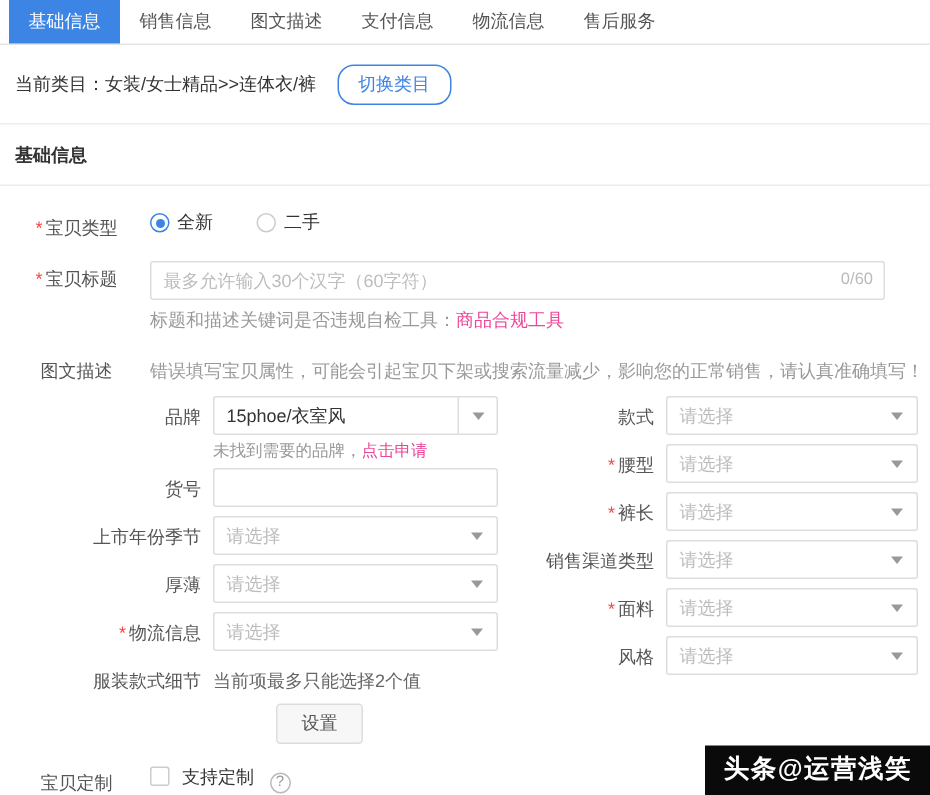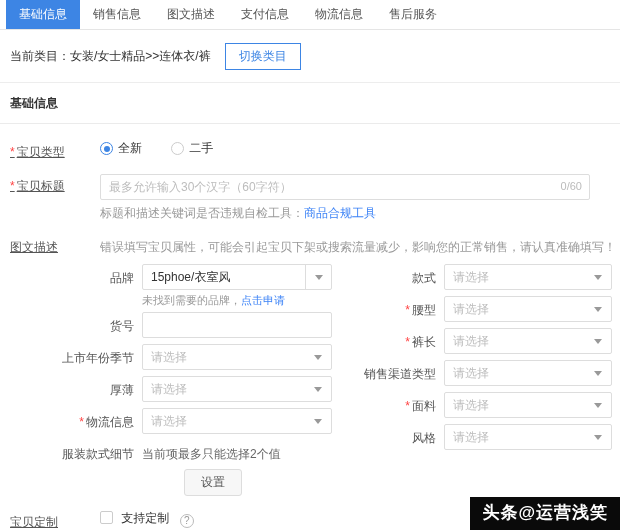--- a/index.html
+++ b/index.html
@@ -11,43 +11,43 @@
     background: #fff;
     position: relative;
     overflow: hidden;
   }
   
   .tabbar { display: flex; align-items: stretch; border-bottom: 1px solid #e5e5e5; padding-left: 6px; background: #fff; }
   .tab { padding: 0 13px; height: 29px; line-height: 29px; color: #555; cursor: pointer; }
   .tab.active { background: #3d85e4; color: #fff; }
   
   .category-bar { display: flex; align-items: center; padding: 13px 10px 12px 10px; border-bottom: 1px solid #ededed; }
-  .switch-btn { margin-left: 14px; background: #fff; border: 1px solid #3d85e4; color: #3d85e4; border-radius: 0; padding: 4px 13px; font-size: 12px; font-family: inherit; cursor: pointer; }
+  .switch-btn { margin-left: 14px; background: #fff; border: 1px solid #3d85e4; color: #3d85e4; border-radius: 11px; padding: 4px 13px; font-size: 12px; font-family: inherit; cursor: pointer; }
   
   .section-header { padding: 12px 10px 11px 10px; border-bottom: 1px solid #ebebeb; color: #333; font-weight: bold; }
   
   .form { padding: 16px 0 0 10px; }
   .frow { display: flex; margin-bottom: 13px; }
-  .flabel { width: 90px; text-align: left; padding-right: 8px; padding-top: 4px; color: #555; flex-shrink: 0; text-decoration: underline; }
+  .flabel { width: 90px; text-align: center; padding-right: 8px; padding-top: 4px; color: #555; flex-shrink: 0; }
   .required::before { content: "*"; color: #f44; margin-right: 2px; }
   .fcontrol { flex: 1; }
   
   .radio { display: inline-flex; align-items: center; margin-right: 26px; cursor: pointer; }
   .rcircle { width: 13px; height: 13px; border: 1px solid #ccc; border-radius: 50%; margin-right: 5px; background: #fff; position: relative; flex-shrink: 0; }
   .rcircle.checked { border-color: #3d85e4; }
   .rcircle.checked::after { content: ""; position: absolute; left: 2.5px; top: 2.5px; width: 6px; height: 6px; border-radius: 50%; background: #3d85e4; }
   .checkbox { display: inline-block; width: 13px; height: 13px; border: 1px solid #ccc; border-radius: 2px; background: #fff; margin-right: 5px; vertical-align: -2px; }
   .help-icon { display: inline-flex; width: 14px; height: 14px; border-radius: 50%; border: 1px solid #bbb; color: #999; font-size: 10px; align-items: center; justify-content: center; margin-left: 7px; vertical-align: -2px; }
   
   .title-wrap { position: relative; width: 490px; }
   .text-input { width: 100%; height: 26px; border: 1px solid #ddd; border-radius: 2px; padding: 0 42px 0 8px; font-size: 12px; color: #b91c1c; font-family: inherit; outline: none; }
   .text-input::placeholder { color: #bdbdbd; }
   .counter { position: absolute; right: 8px; top: 6px; color: #bbb; font-size: 11px; }
   .hint { margin-top: 5px; color: #999; font-size: 12px; }
-  .link { color: #3b82f6; cursor: pointer; }
+  .link { color: #ec4899; cursor: pointer; }
   .warning-text { color: #999; padding-top: 4px; }
   
   .props-grid { display: flex; margin-top: 2px; margin-bottom: 4px; }
   .pcol-left { width: 332px; flex-shrink: 0; }
   .pcol-right { width: 278px; flex-shrink: 0; }
   .prow { display: flex; margin-bottom: 6px; }
   .plabel { text-align: right; padding-right: 8px; padding-top: 6px; color: #555; flex-shrink: 0; }
   .pcol-left .plabel { width: 132px; }
   .pcol-right .plabel { width: 102px; }
   .pcol-left .pcontrol { width: 190px; }

